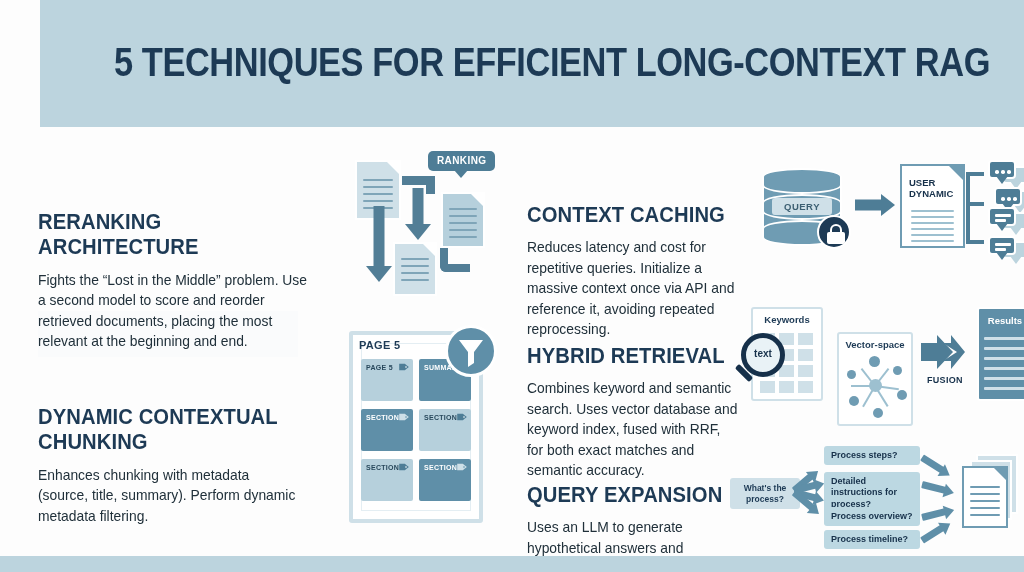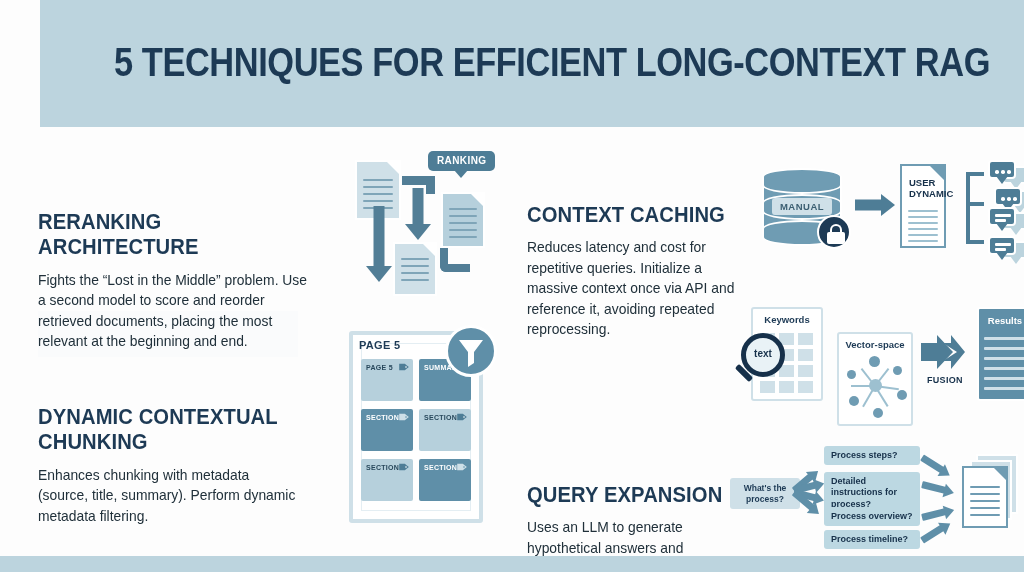--- a/index.html
+++ b/index.html
@@ -200,20 +200,24 @@
       <span>CHUNKING</span>
     </div>
     <p class="body">Enhances chunking with metadata (source, title, summary). Perform dynamic metadata filtering.</p>
   </div>
 
   <div class="block" id="b-cache">
     <div class="h2">CONTEXT CACHING</div>
     <p class="body">Reduces latency and cost for repetitive queries. Initialize a massive context once via API and reference it, avoiding repeated reprocessing.</p>
   </div>
 
+  <div class="block" id="b-hybrid">
+    <div class="h2">HYBRID RETRIEVAL</div>
+    <p class="body">Combines keyword and semantic search. Uses vector database and keyword index, fused with RRF, for both exact matches and semantic accuracy.</p>
+  </div>
 
   <div class="block" id="b-query">
     <div class="h2">QUERY EXPANSION</div>
     <p class="body">Uses an LLM to generate hypothetical answers and alternative search queries, enriching retrieval for loosely phrased queries.</p>
   </div>
 
   <div class="ill" id="ill-rerank">
 
     <div class="doc" style="left:10px;top:12px;width:46px;height:60px;">
       <div class="fold"></div>
@@ -262,34 +266,34 @@
     </div>
   </div>
 
   <div class="ill" id="ill-cache">
 
     <div class="cyl">
       <div class="body-c"></div>
       <div class="band" style="top:52px;"></div>
       <div class="band" style="top:26px;"></div>
       <div class="band" style="top:0px;"></div>
-      <div class="cache-pill">MANUAL</div>
+      <div class="cache-pill">QUERY</div>
     </div>
 
     <div class="lock-badge">
       <div class="shackle"></div>
         <div class="lbody"></div>
     </div>
 
     <div class="arrowright" style="left:95px;top:34px;width:40px;height:22px;">
       <div class="shaft" style="width:28px;height:11px;"></div>
       <div class="head"></div>
     </div>
 
-    <div class="doc" style="left:140px;top:4px;width:46px;height:84px;background:#ffffff;border:2px solid #6f9cb3;padding-left:9px;">
+    <div class="doc" style="left:140px;top:4px;width:65px;height:84px;background:#ffffff;border:2px solid #6f9cb3;padding-left:9px;">
       <div class="fold" style="border-left:14px solid transparent;border-top:14px solid #6f9cb3;"></div>
       <div style="position:absolute;left:7px;top:12px;font-size:9.5px;font-weight:bold;color:#16304a;line-height:1.15;
                   font-family:'Liberation Sans Narrow','Liberation Sans',sans-serif;">
         <span>USER</span><br>
         <span>DYNAMIC</span>
       </div>
       <div class="ln" style="top:44px;background:#9dc0d0;"></div>
       <div class="ln" style="top:50px;background:#9dc0d0;"></div>
       <div class="ln" style="top:56px;background:#9dc0d0;"></div>
       <div class="ln" style="top:62px;background:#9dc0d0;"></div>

